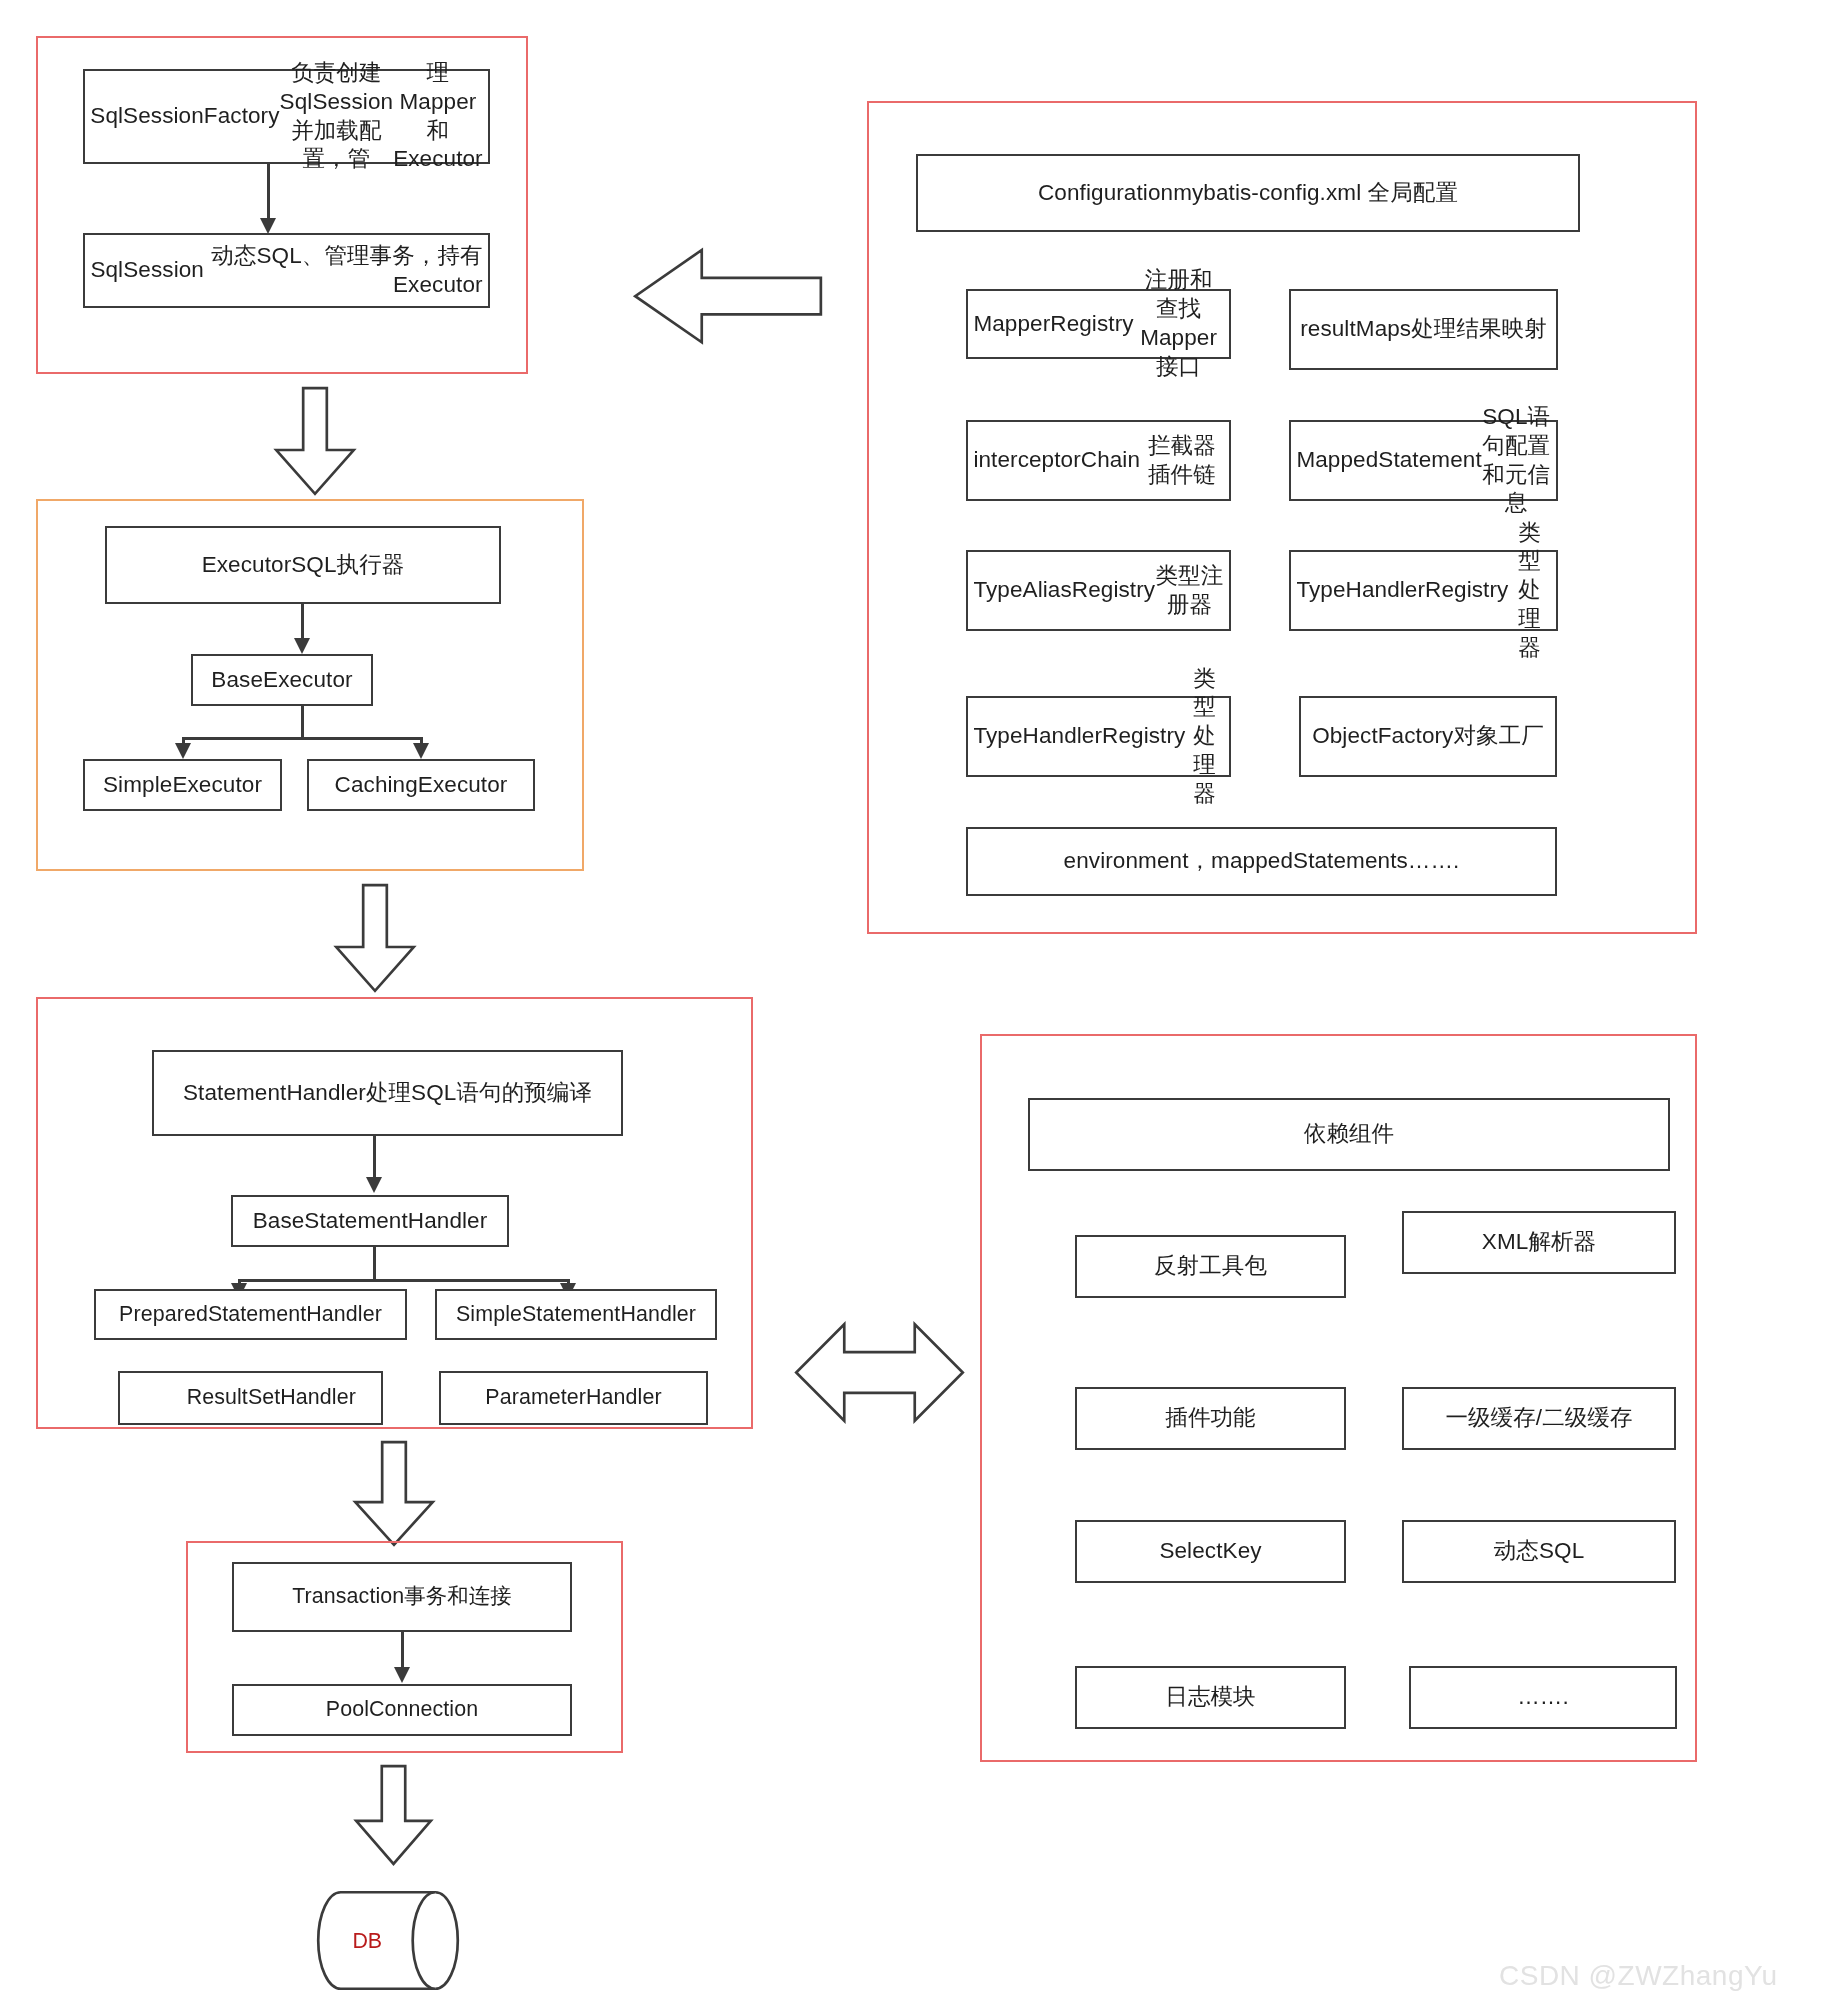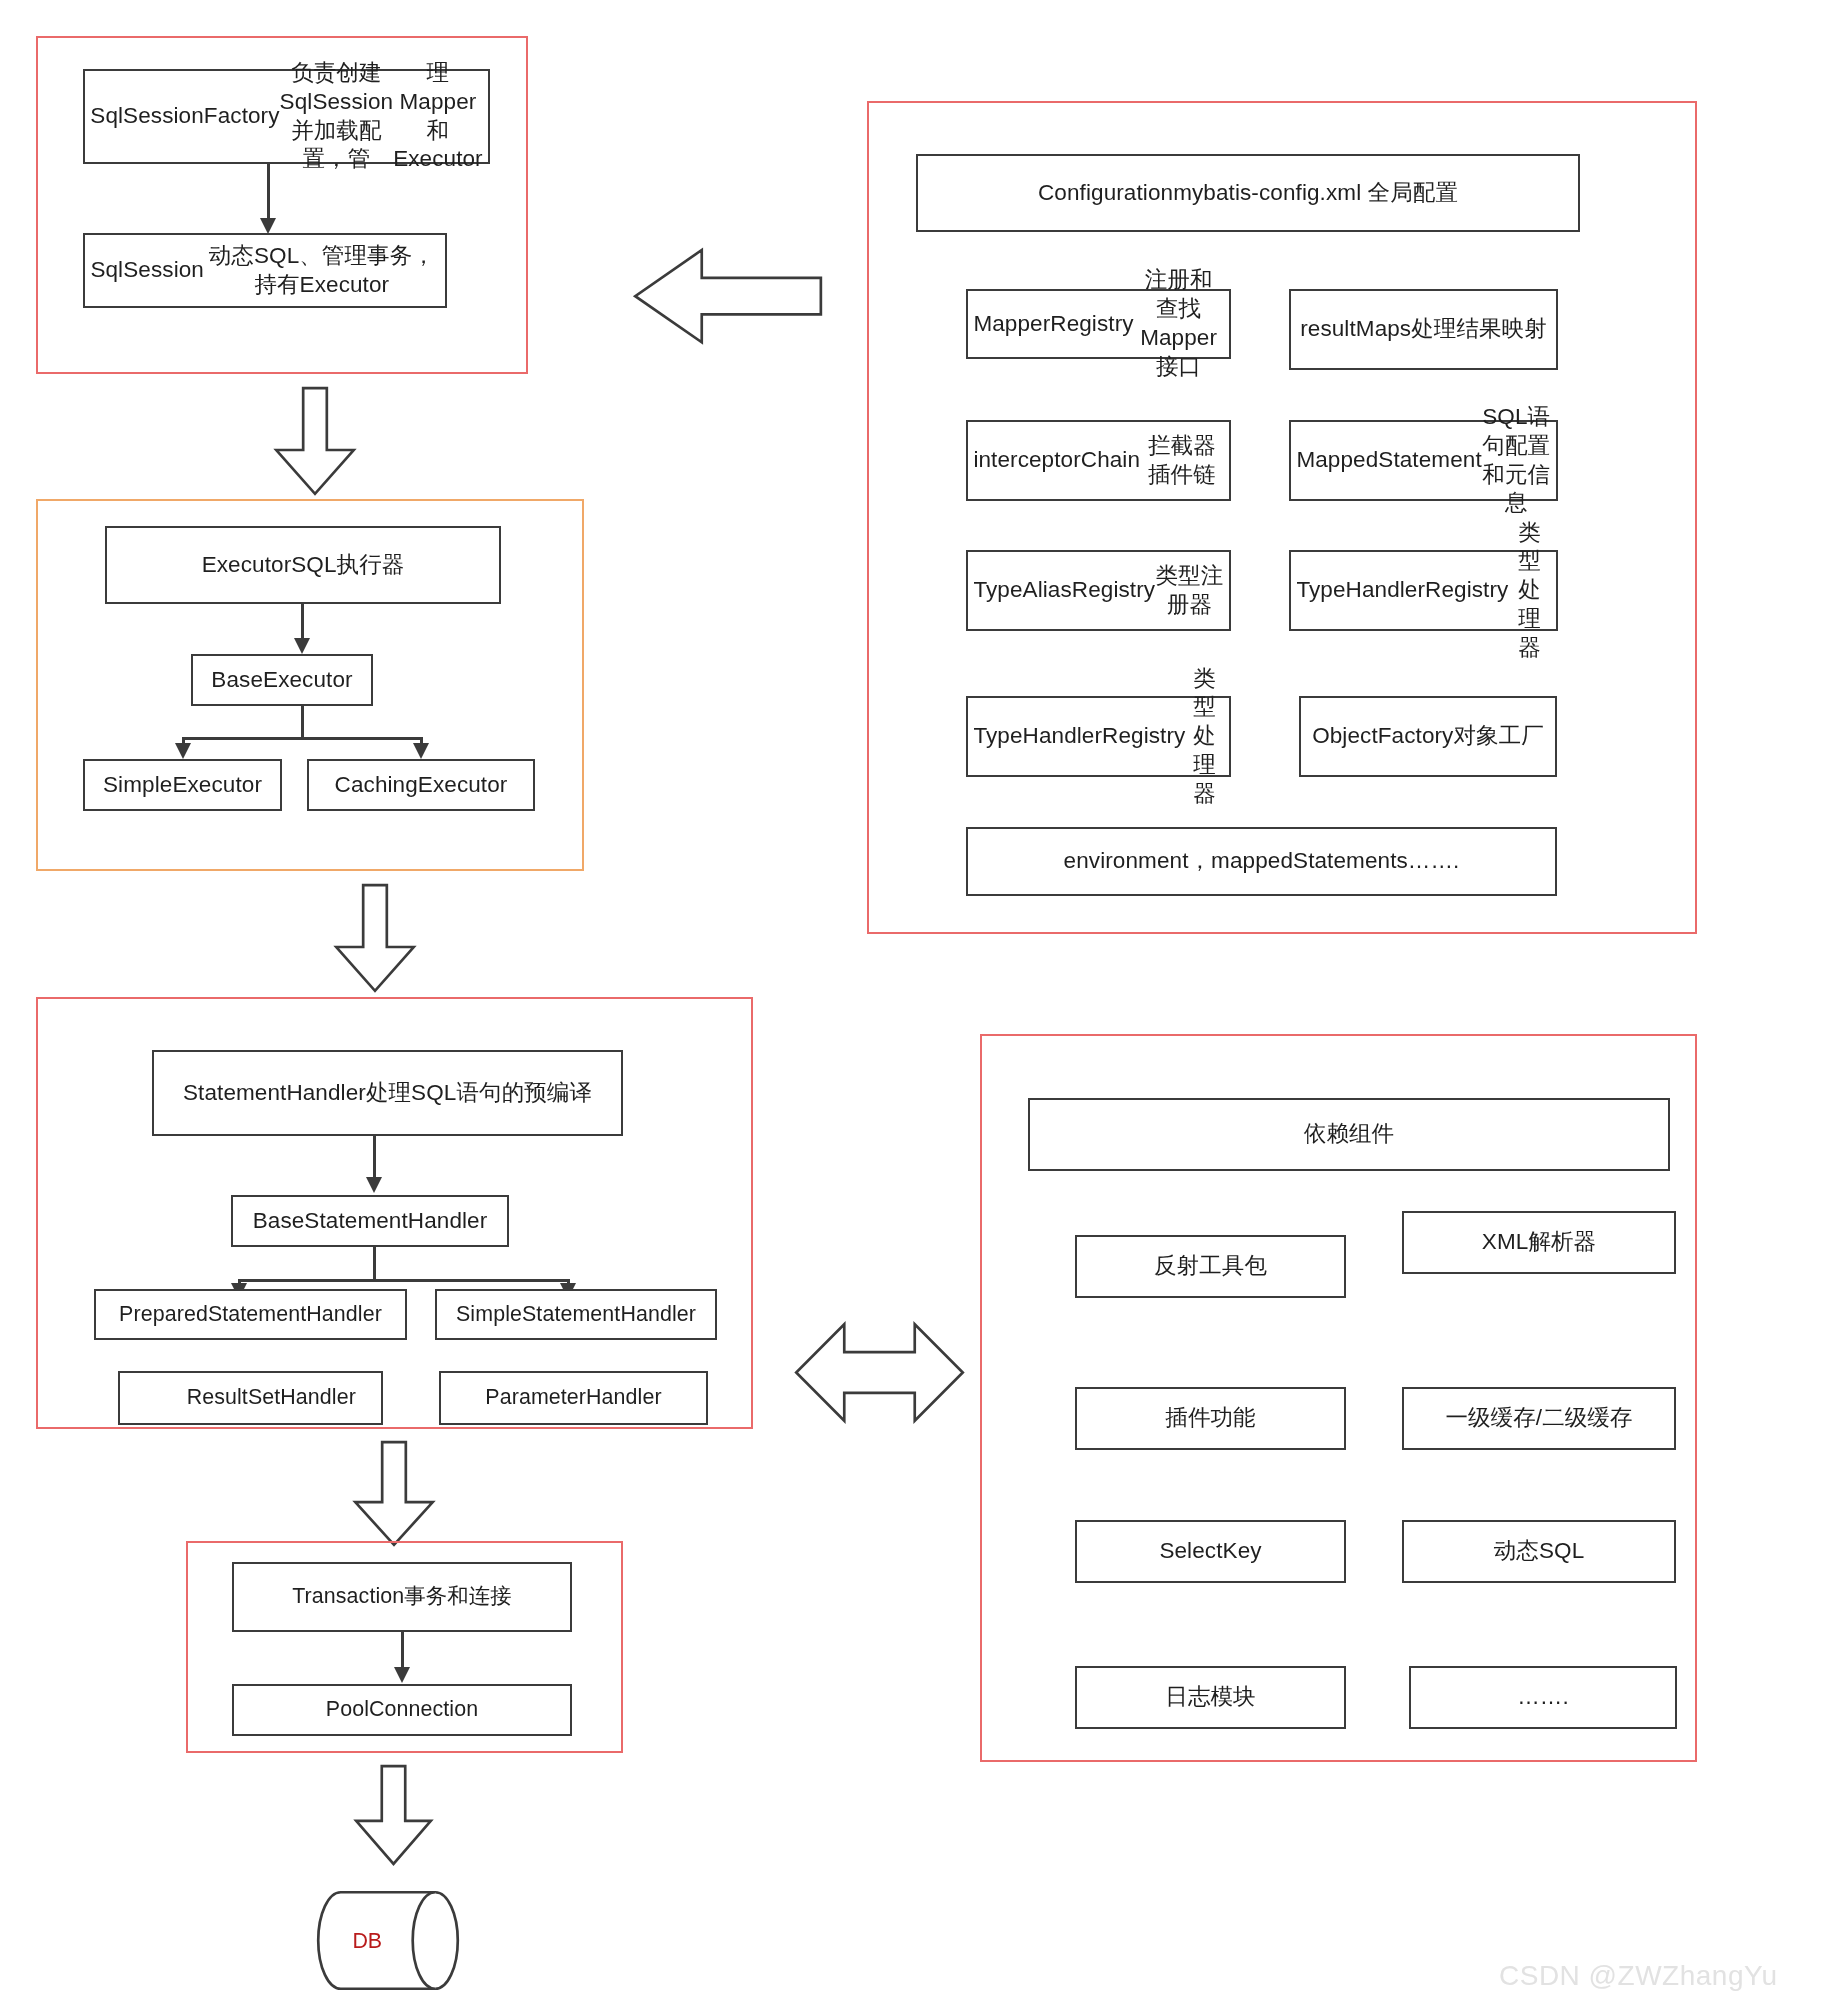--- a/index.html
+++ b/index.html
@@ -106,21 +106,21 @@
 
   <div class="node f42" style="left:83px;top:69px;width:407px;height:95px;">
     <span class="l1">SqlSessionFactory</span>
     <span class="l2">负责创建SqlSession并加载配置，管</span>
     <span class="l2">理Mapper和Executor</span>
   </div>
 
   <div class="vline" style="left:267px;top:164px;width:2.7px;height:60px;"></div>
   <div class="tip" style="left:260px;top:218px;"></div>
 
-  <div class="node f42" style="left:83px;top:233px;width:364px;height:75px;">
+  <div class="node f42" style="left:83px;top:233px;width:407px;height:75px;text-align:right;">
     <span class="l1">SqlSession</span>
     <span class="l2">动态SQL、管理事务，持有Executor</span>
   </div>
 
   <div class="blockarrow" style="left:272px;top:386px;width:86px;height:111px;">
     <svg viewBox="0 0 160 208" preserveAspectRatio="none">
       <polygon points="58,4 102,4 102,120 152,120 80,202 8,120 58,120"></polygon>
     </svg>
   </div>
 

